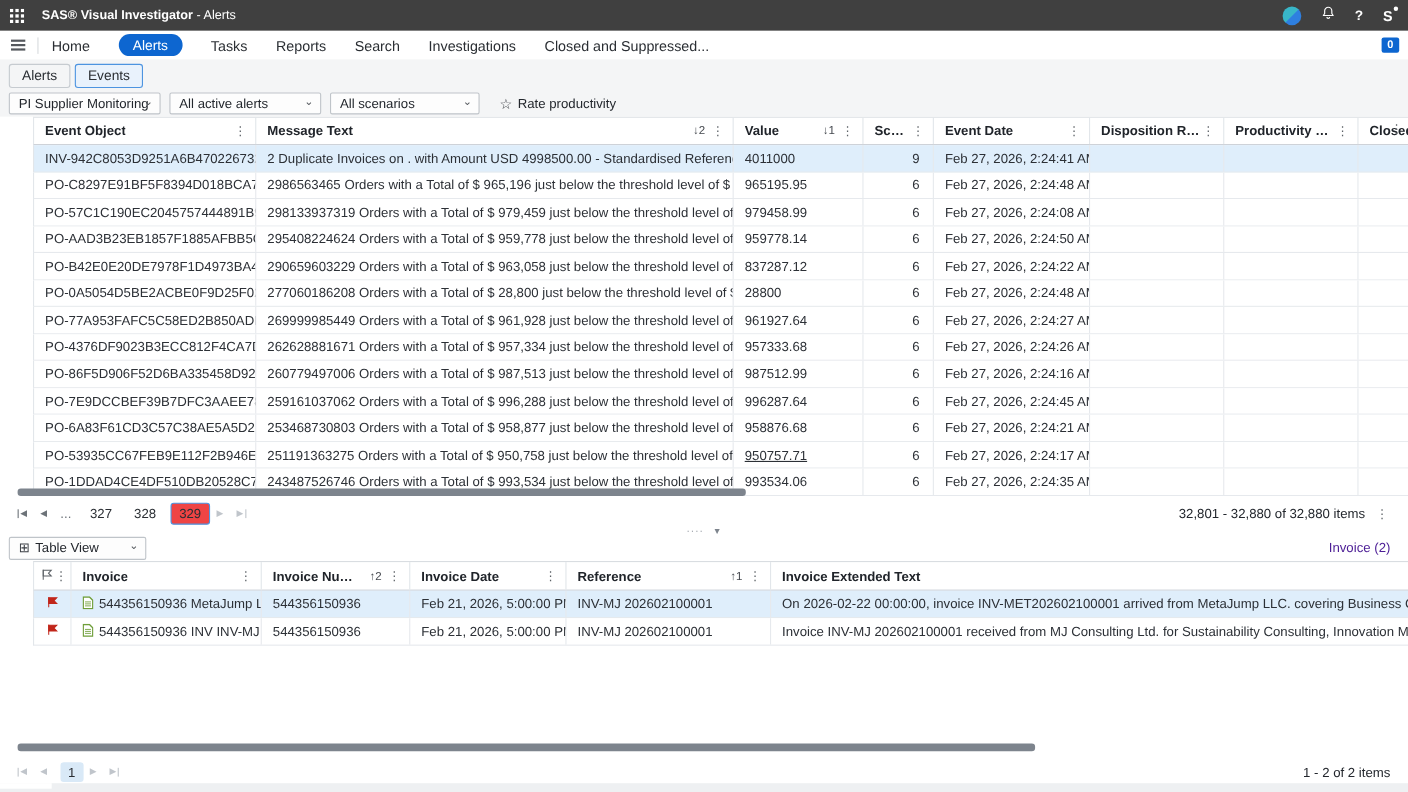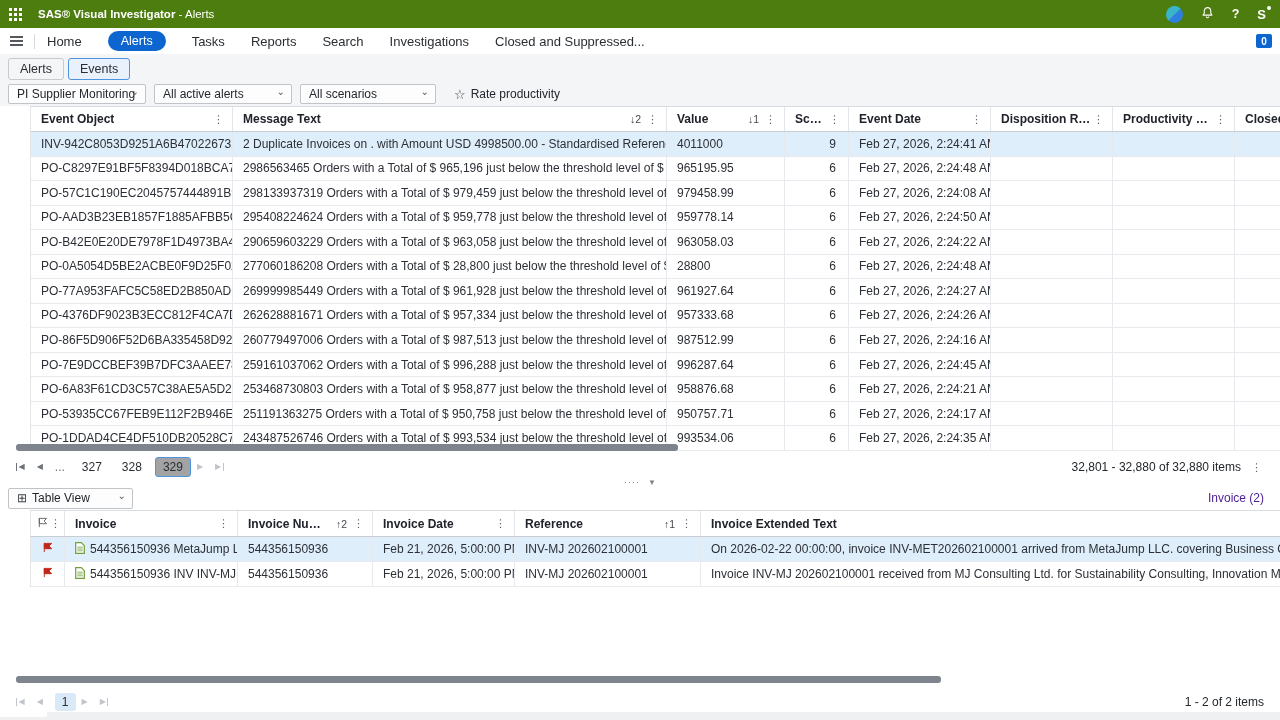--- a/index.html
+++ b/index.html
@@ -1,21 +1,21 @@
 <!DOCTYPE html>
 <html><head>
 <meta charset="utf-8">
 <style>
   * { box-sizing: border-box; margin: 0; padding: 0; }
   html,body { width:1280px; height:720px; overflow:hidden; }
   body { font-family:"Liberation Sans", sans-serif; background:#fff; color:#23272d; }
   .screen { position:relative; width:1280px; height:720px; background:#fff; overflow:hidden; }
 
   
-  .topbar { position:absolute; top:0; left:0; width:1280px; height:28px; background:#4d7c0f; display:flex; align-items:center; }
+  .topbar { position:absolute; top:0; left:0; width:1280px; height:28px; background:#404040; display:flex; align-items:center; }
   .applauncher { width:30px; height:28px; display:flex; align-items:center; justify-content:center; cursor:pointer; }
   .topbar-title { color:#fff; font-size:11.5px; margin-left:8px; white-space:nowrap; }
   .topbar-title b { font-weight:bold; }
   .topbar-right { position:absolute; right:10px; top:0; height:28px; display:flex; align-items:center; gap:18px; }
   .orb { width:17px; height:17px; border-radius:50%; background:linear-gradient(135deg,#38b6c8 48%,#2e7fe0 52%); display:inline-block; }
   .help-glyph { color:#fff; font-size:12.5px; font-weight:bold; }
   .avatar { position:relative; color:#fff; font-size:13px; font-weight:bold; padding-right:4px; }
   .avatar .dot { position:absolute; top:-1px; right:-1px; width:4px; height:4px; border-radius:50%; background:#fff; }
 
   
@@ -70,21 +70,21 @@
   
   .pager { position:absolute; left:16px; right:16px; height:28px; display:flex; align-items:center; }
   #pager1 { top:453px; }
   #pager2 { top:688px; }
   .pgico { font-size:8px; color:#6d7379; margin-right:12px; cursor:pointer; line-height:1; }
   .pgico.disabled { color:#c0c5cb; }
   .pgico.bar-l { border-left:1.5px solid currentColor; padding-left:1.5px; }
   .pgico.bar-r { border-right:1.5px solid currentColor; padding-right:1.5px; }
   .pg-ellipsis { font-size:12px; color:#6d7379; margin-right:10px; }
   .pgnum { font-size:12px; color:#2a2e33; padding:2px 7px; margin-right:6px; cursor:pointer; }
-  .pgnum.current1 { border:1px solid #4d94e0; background:#a3a3a3; border-radius:3px; }
+  .pgnum.current1 { border:1px solid #4d94e0; background:#ef4444; border-radius:3px; }
   .pgnum.current2 { background:#d9e9f7; border-radius:3px; }
   .pg-items { margin-left:auto; font-size:12px; color:#23272d; white-space:nowrap; display:flex; align-items:center; }
   .pg-items .kebab { margin-left:8px; }
 
   
   .splitter { position:absolute; top:478px; left:0; width:1280px; height:8px; display:flex; align-items:center; justify-content:center; gap:8px; color:#7d848d; }
   .splitter .dots { font-size:9px; letter-spacing:1px; line-height:3px; cursor:row-resize; }
   .splitter .chevd { font-size:8px; cursor:pointer; }
 
   
@@ -324,21 +324,21 @@
           </div>
         </div>
         <div class="drow" style="width: 1446px;">
           <div class="dcell" style="width: 202px; flex: 0 0 auto;">
             <span>PO-B42E0E20DE7978F1D4973BA42D</span>
           </div>
           <div class="dcell" style="width: 434px; flex: 0 0 auto;">
             <span>290659603229 Orders with a Total of $ 963,058 just below the threshold level of $ 1,000,000</span>
           </div>
           <div class="dcell" style="width: 118px; flex: 0 0 auto;">
-            <span>963058.03</span>
+            <span>837287.12</span>
           </div>
           <div class="dcell num-right" style="width: 64px; flex: 0 0 auto;">
             <span>6</span>
           </div>
           <div class="dcell" style="width: 142px; flex: 0 0 auto;">
             <span>Feb 27, 2026, 2:24:22 AM</span>
           </div>
           <div class="dcell" style="width: 122px; flex: 0 0 auto;">
             <span></span>
           </div>
@@ -505,21 +505,21 @@
             <span></span>
           </div>
         </div>
         <div class="drow" style="width: 1446px;">
           <div class="dcell" style="width: 202px; flex: 0 0 auto;">
             <span>PO-53935CC67FEB9E112F2B946E62</span>
           </div>
           <div class="dcell" style="width: 434px; flex: 0 0 auto;">
             <span>251191363275 Orders with a Total of $ 950,758 just below the threshold level of $ 1,000,000</span>
           </div>
-          <div class="dcell" style="width: 118px; flex: 0 0 auto;">
+          <div class="dcell" style="width: 118px; flex: 0 0 auto; text-decoration: underline;">
             <span>950757.71</span>
           </div>
           <div class="dcell num-right" style="width: 64px; flex: 0 0 auto;">
             <span>6</span>
           </div>
           <div class="dcell" style="width: 142px; flex: 0 0 auto;">
             <span>Feb 27, 2026, 2:24:17 AM</span>
           </div>
           <div class="dcell" style="width: 122px; flex: 0 0 auto;">
             <span></span>

